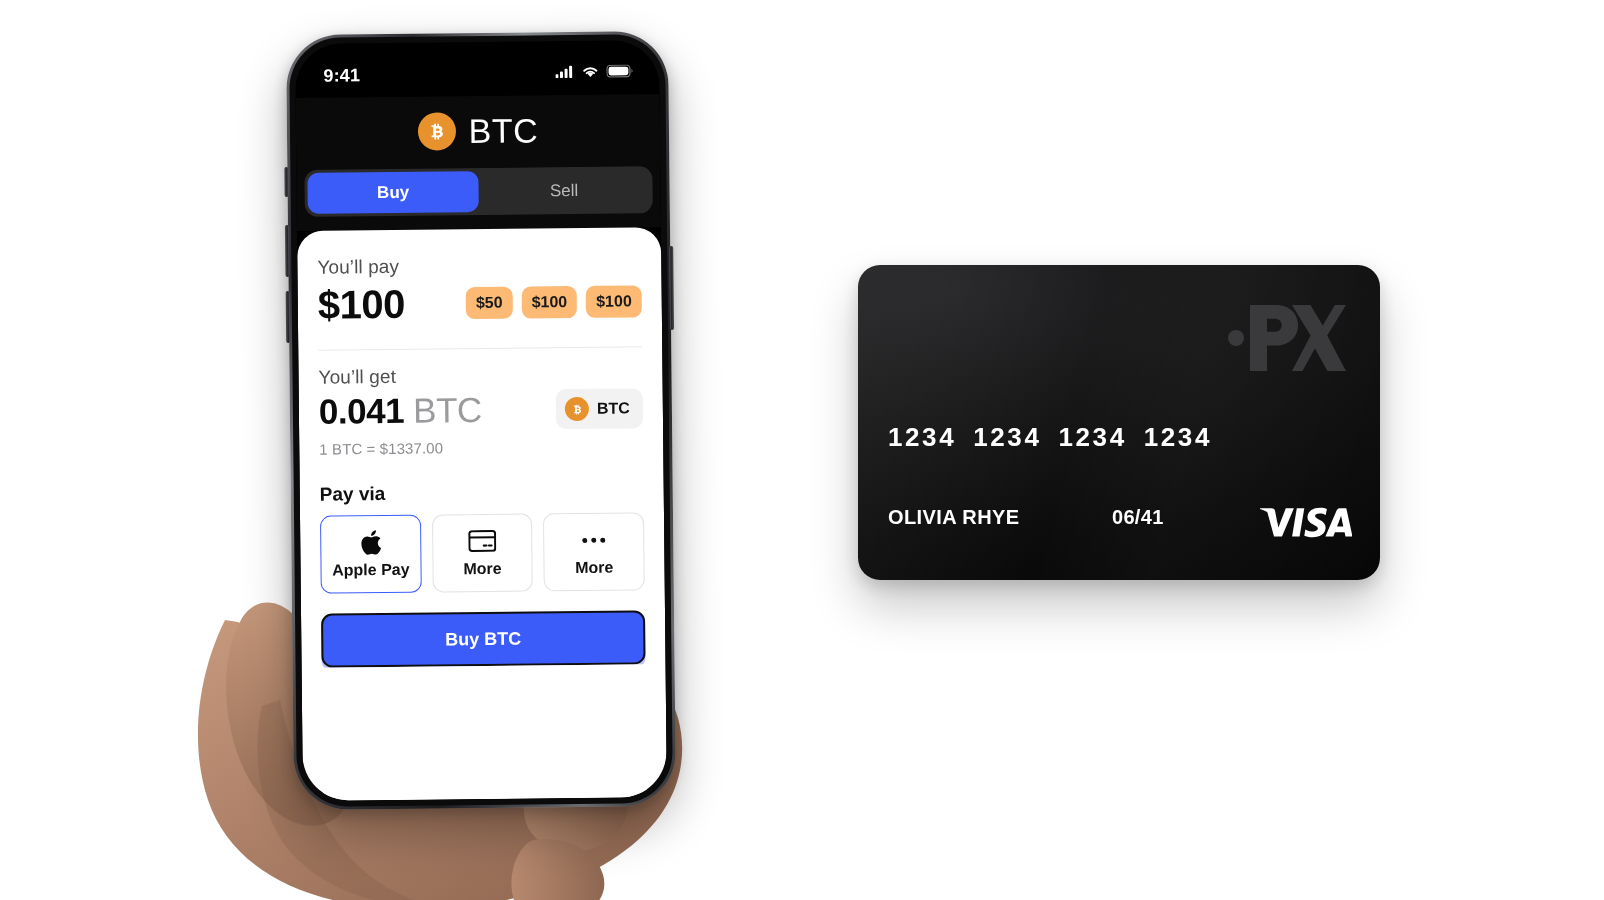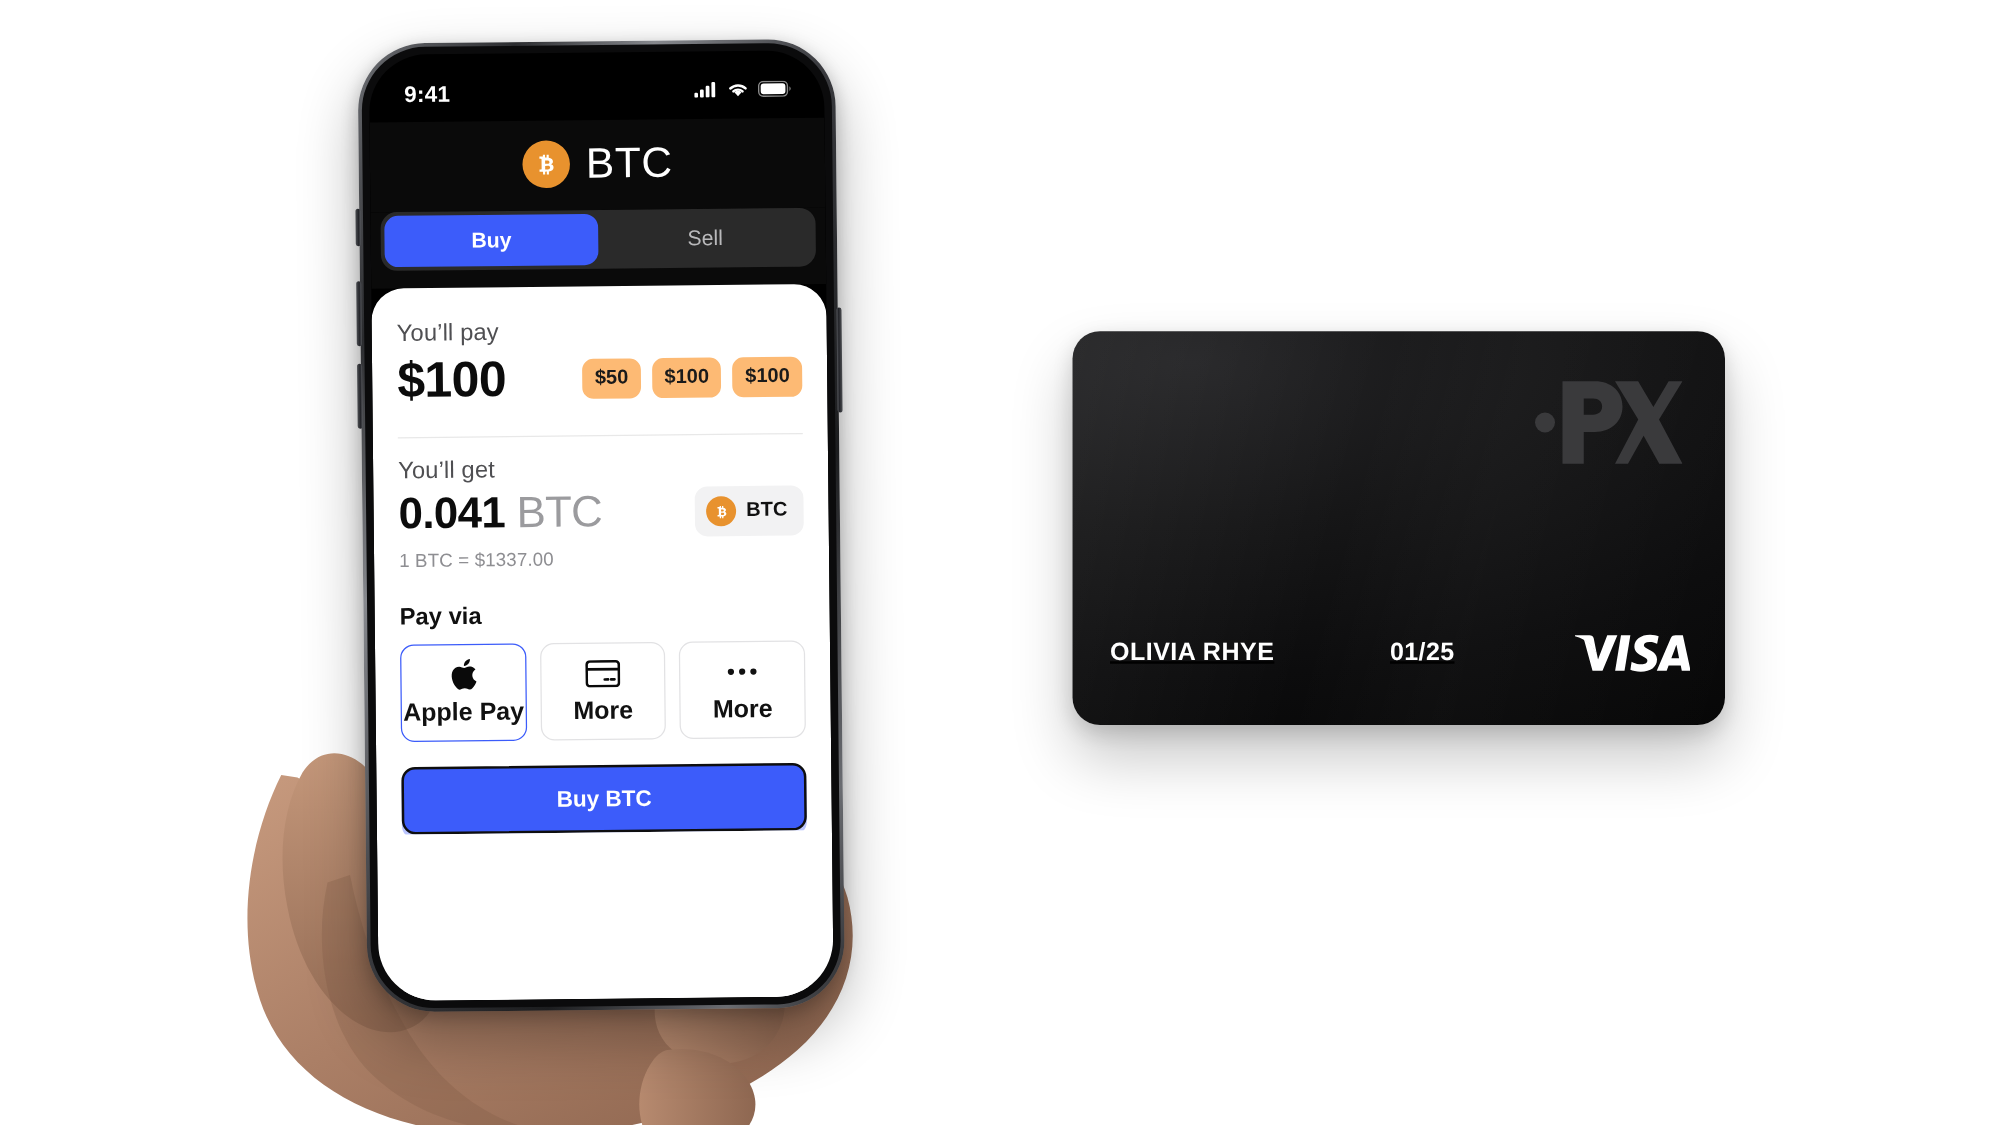--- a/index.html
+++ b/index.html
@@ -294,21 +294,21 @@
     justify-content: center;
     gap: 6px;
     cursor: pointer;
   }
   .method.selected {
     border-color: #3c5cfa;
   }
   .method-icon { height: 26px; display: flex; align-items: center; justify-content: center; }
   .method-icon svg { display: block; }
   .method-label {
-    font-size: 20px;
+    font-size: 16px;
     font-weight: bold;
     color: #111111;
   }
   .dots-icon {
     display: flex; gap: 4px; align-items: center;
   }
   .dots-icon i {
     width: 5px; height: 5px; border-radius: 50%; background: #111; display: block;
   }
 
@@ -372,22 +372,20 @@
   }
   .card-number span { margin-right: 17px; }
   .card-number span:last-child { margin-right: 0; }
 
   .card-bottom {
     position: absolute;
     left: 30px;
     right: 28px;
     bottom: 42px;
     display: flex;
-    align-items: center;
-    text-decoration: underline;
   }
   .card-holder {
     color: #ffffff;
     font-size: 20px;
     font-weight: bold;
     letter-spacing: 0.4px;
     width: 224px;
   }
   .card-expiry {
     color: #ffffff;
@@ -597,24 +595,27 @@
     <div class="card-sheen"></div>
 
     <div class="px-logo">
       <svg viewBox="0 0 122 74" aria-hidden="true">
         <circle cx="12" cy="37" r="8" fill="#3a3a3c"></circle>
         <path d="M26 4h26c13 0 22 8.4 22 20.2 0 11.8-9 20.3-22 20.3H43V70H26V4Zm17 13.8v12.9h7.5c4.4 0 7.2-2.5 7.2-6.45 0-3.95-2.8-6.45-7.2-6.45H43Z" fill="#3a3a3c"></path>
         <path d="M68 4h18.5l12.2 20.6L110.9 4H122L103.2 34.6 122 70h-18.6L90.9 47.6 78.4 70H68l18.6-35.4L68 4Z" fill="#3a3a3c"></path>
       </svg>
     </div>
 
+    <div class="card-number">
+      <span>1234</span><span>1234</span><span>1234</span><span>1234</span>
+    </div>
 
     <div class="card-bottom">
       <div class="card-holder">OLIVIA RHYE</div>
-      <div class="card-expiry">01/25</div>
+      <div class="card-expiry">06/41</div>
       <div class="visa-logo">
         <svg viewBox="0 0 92 32" aria-hidden="true">
           <path d="M39.6 30.6h-7.5L36.8 2.2h7.5L39.6 30.6Z" fill="#ffffff"></path>
           <path d="M66.9 2.9C65.4 2.3 63 1.7 60.1 1.7c-7.4 0-12.6 3.9-12.6 9.5-.1 4.1 3.7 6.4 6.5 7.8 2.9 1.4 3.9 2.3 3.9 3.6 0 1.9-2.3 2.8-4.5 2.8-3 0-4.6-.4-7.1-1.5l-1-.5-1 6.4c1.7.8 4.9 1.5 8.3 1.5 7.9 0 13-3.9 13-9.8 0-3.3-2-5.8-6.3-7.8-2.6-1.3-4.2-2.2-4.2-3.6 0-1.2 1.4-2.5 4.3-2.5 2.5-.1 4.3.5 5.6 1.1l.7.3 1.2-6.1Z" fill="#ffffff"></path>
           <path d="M77.1 20.5c.6-1.6 3-8 3-8-.1.1.6-1.7 1-2.8l.5 2.5s1.4 6.8 1.7 8.3h-6.2Zm9.2-18.3h-5.8c-1.8 0-3.1.5-3.9 2.4l-11.2 26h7.9s1.3-3.5 1.6-4.3h9.7c.2 1 .9 4.3.9 4.3h7l-6.2-28.4Z" fill="#ffffff"></path>
           <path d="M25.8 2.2 18.4 21.6l-.8-4C16.2 13 12 8 7.2 5.5l6.8 25.1h8l11.9-28.4h-8.1Z" fill="#ffffff"></path>
           <path d="M11.6 2.2H-.6l-.1.6C8.8 5.2 15 11 17.6 18l-2.6-13.3c-.4-1.9-1.7-2.4-3.4-2.5Z" fill="#ffffff"></path>
         </svg>
       </div>
     </div>

